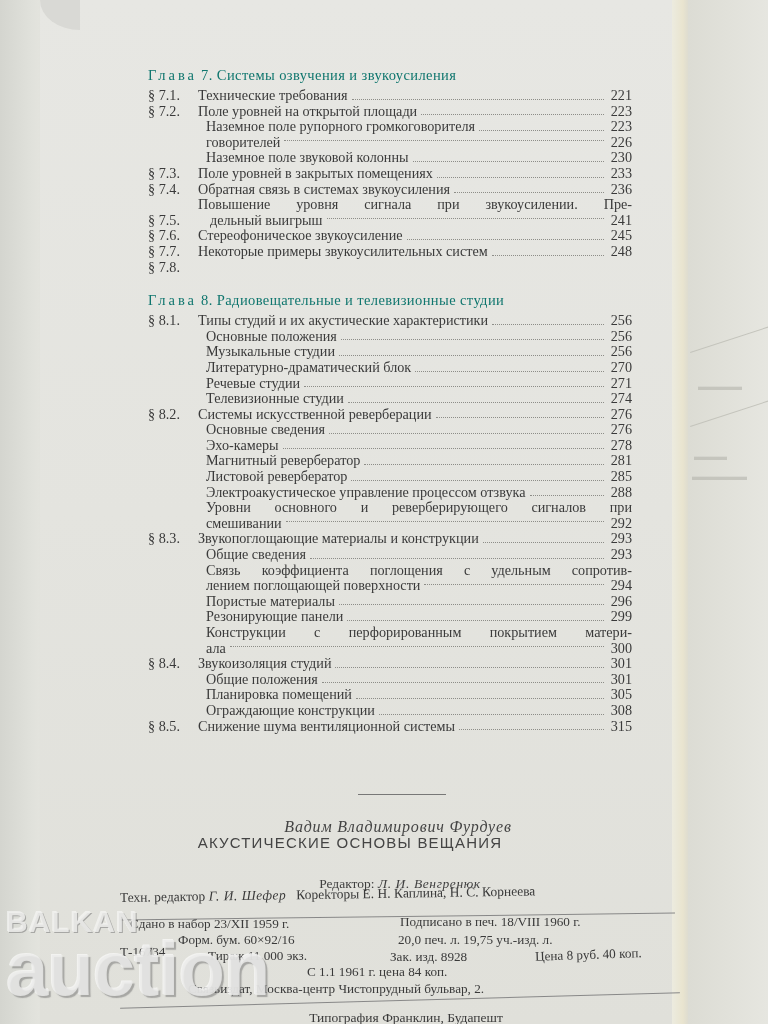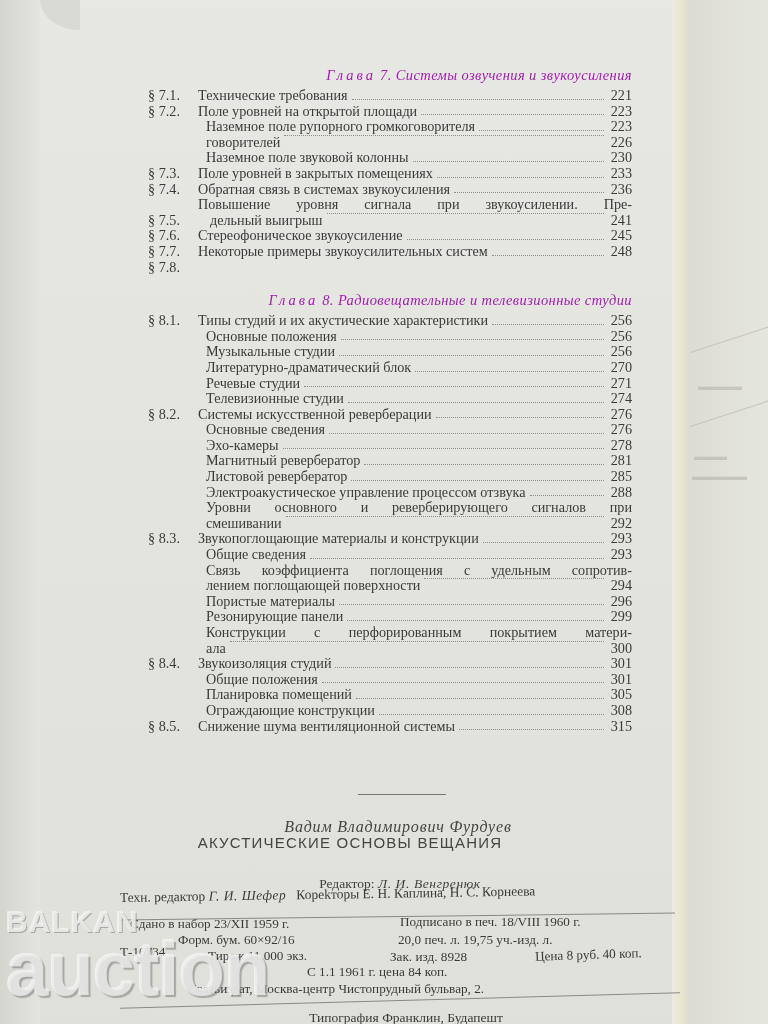--- a/index.html
+++ b/index.html
@@ -39,22 +39,22 @@
   .under-page .rule {
     position: absolute; left: 0; width: 90px; height: 1px; background: #c4c4bc;
     transform: rotate(-18deg);
   }
 
   .toc {
     position: absolute; left: 148px; top: 66px; width: 484px;
     font-size: 14.2px; line-height: 15.6px;
   }
   .chapter-title {
-    font-style: italic; text-align: right; margin: 0 0 4px 0;
-    font-size: 14.5px; letter-spacing: 0.4px; color: #a21caf;
+    text-align: left; margin: 0 0 4px 0;
+    font-size: 14.5px; letter-spacing: 0.4px; color: #0f766e;
     line-height: 18px;
   }
   .chapter-title .glava { letter-spacing: 3px; }
   .chapter-2 { margin-top: 16px; }
   .row { display: flex; align-items: flex-end; position: relative; }
   .row .sec {
     flex: 0 0 auto; width: 50px; white-space: nowrap;
   }
   .row .body {
     flex: 1 1 auto; display: flex; align-items: flex-end; min-width: 0;
@@ -62,21 +62,21 @@
   .row.sub .body { padding-left: 8px; }
   .row .text { white-space: normal; }
   .row .lead {
     flex: 1 1 auto; border-bottom: 1.5px dotted #8d8d88;
     margin: 0 4px 4px 4px; min-width: 14px; height: 0;
   }
   .row .page-num {
     flex: 0 0 auto; width: 24px; text-align: right; color: #3a3a3a;
   }
   .row.wrap .body { display: block; }
-  .row.wrap .line2 { display: flex; align-items: flex-start; }
+  .row.wrap .line2 { display: flex; align-items: center; }
   .row.wrap .line2 .indent { padding-left: 12px; }
   .row.sub.wrap .line2 .indent { padding-left: 0; }
 
   .divider {
     position: absolute; left: 358px; top: 794px; width: 88px; height: 1px;
     background: #777;
   }
   .author {
     position: absolute; left: 0; width: 768px; top: 803px; text-align: center;
     font-style: italic; font-size: 16px; letter-spacing: 0.8px; color: #444;

